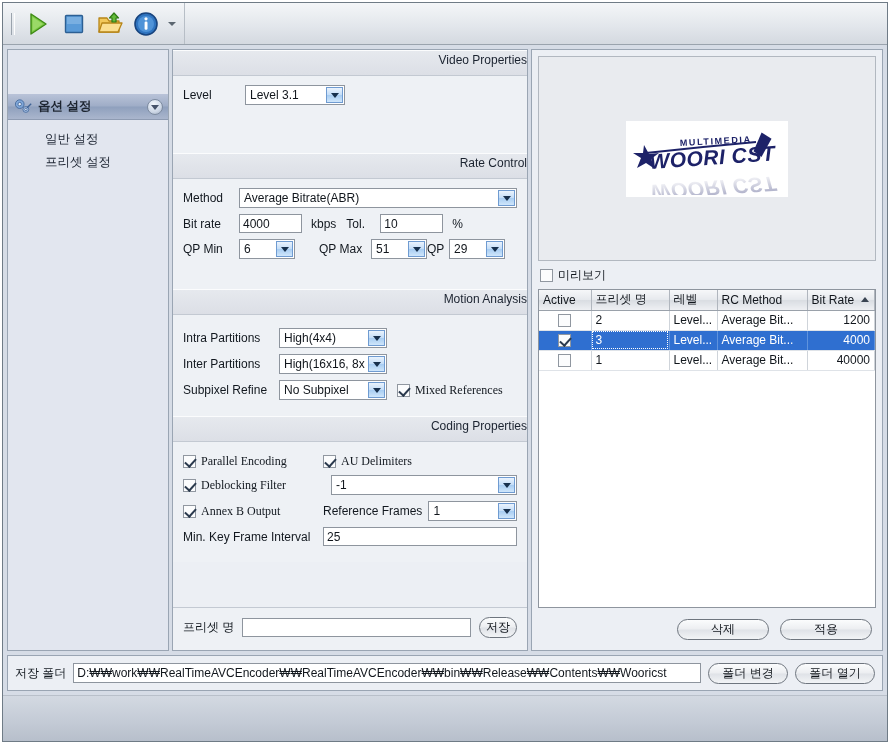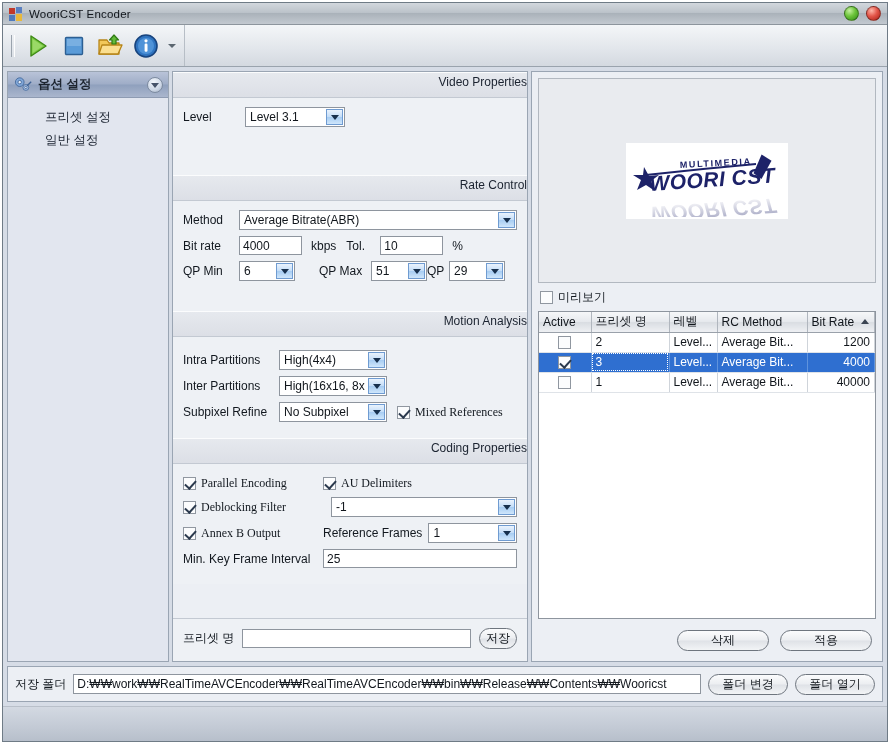--- a/index.html
+++ b/index.html
@@ -79,20 +79,21 @@
     border: 1px solid #9aa5b3;
     background: #e2e6ef;
     display: flex; flex-direction: column;
   }
   #sidebar-header {
     height: 26px;
     background: linear-gradient(to bottom, #b9c3d8 0%, #9fadc7 48%, #8fa0bd 52%, #aab6cd 100%);
     border-bottom: 1px solid #8e9bb2;
     display: flex; align-items: center; padding: 4px 5px;
     position: relative;
+    margin-top: 44px;
   }
   #gear-icon { width: 20px; height: 18px; margin-right: 5px; flex: 0 0 auto; }
   #sidebar-header-label { font-size: 12.5px; font-weight: bold; color: #1d2530; }
   #sidebar-collapse {
     position: absolute; right: 5px; top: 5px;
     width: 16px; height: 16px; border-radius: 50%;
     background: radial-gradient(circle at 40% 30%, #f2f6fb 0%, #cdd7e6 60%, #9aa8bd 100%);
     border: 1px solid #7d8ba0;
     display:flex; align-items:center; justify-content:center;
   }
@@ -253,33 +254,20 @@
     margin: 4px 0 0 0;
     background: linear-gradient(to bottom, #d3d9e2 0%, #c3cad5 60%, #b7bfcb 100%);
     border-top: 1px solid #b9c0ca;
   }
 </style>
 </head>
 <body>
 
 <div id="window">
 
-  <div id="titlebar">
-    <div id="app-icon">
-      <i class="ic-a"></i>
-        <i class="ic-b"></i>
-        <i class="ic-c"></i>
-        <i class="ic-d"></i>
-    </div>
-    <div id="title-text">WooriCST Encoder</div>
-    <div id="win-buttons">
-      <div class="win-btn green"></div>
-      <div class="win-btn red"></div>
-    </div>
-  </div>
 
   <div id="toolbar">
     <div id="toolbar-strip">
       <div class="grip"></div>
 
       <div class="tbtn">
         <svg width="22" height="24" viewBox="0 0 22 24">
           <polygon points="4,2 19,12 4,22" fill="#7ac943" stroke="#3e8a14" stroke-width="1.4" stroke-linejoin="round"></polygon>
           <polygon points="5.5,5 16,12 5.5,19" fill="#a5de73" opacity=".75"></polygon>
         </svg>
@@ -325,22 +313,22 @@
           <g fill="#9fb9de" stroke="#3f6396" stroke-width=".9">
             <circle cx="15.5" cy="14" r="3.6"></circle>
             <circle cx="15.5" cy="14" r="1.4" fill="#e6eef9"></circle>
           </g>
           <path d="M17 12 L22 7" stroke="#3f6396" stroke-width="1.6" fill="none"></path>
         </svg>
         <div id="sidebar-header-label">옵션 설정</div>
         <div id="sidebar-collapse"></div>
       </div>
       <div id="sidebar-items">
+        <div class="side-item">일반 설정</div>
         <div class="side-item">프리셋 설정</div>
-        <div class="side-item">일반 설정</div>
       </div>
     </div>
 
     <div id="middle">
 
       <div class="grp">
         <div class="grp-head">Video Properties</div>
         <div class="grp-body" style="height:77px;">
           <div class="row">
             <div class="lbl" style="width:62px;">Level</div>

